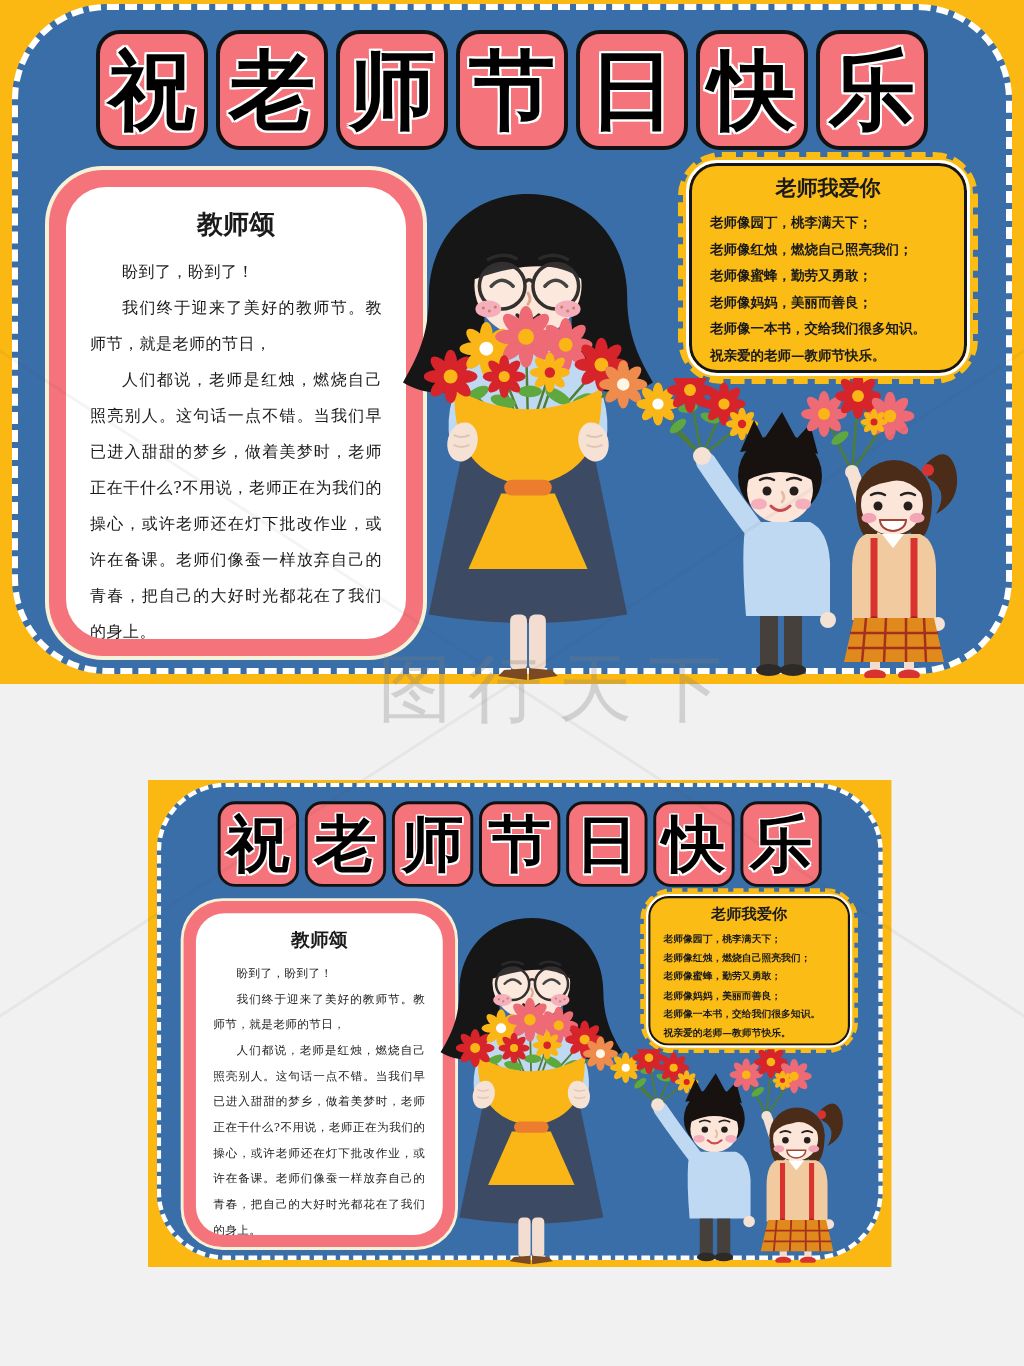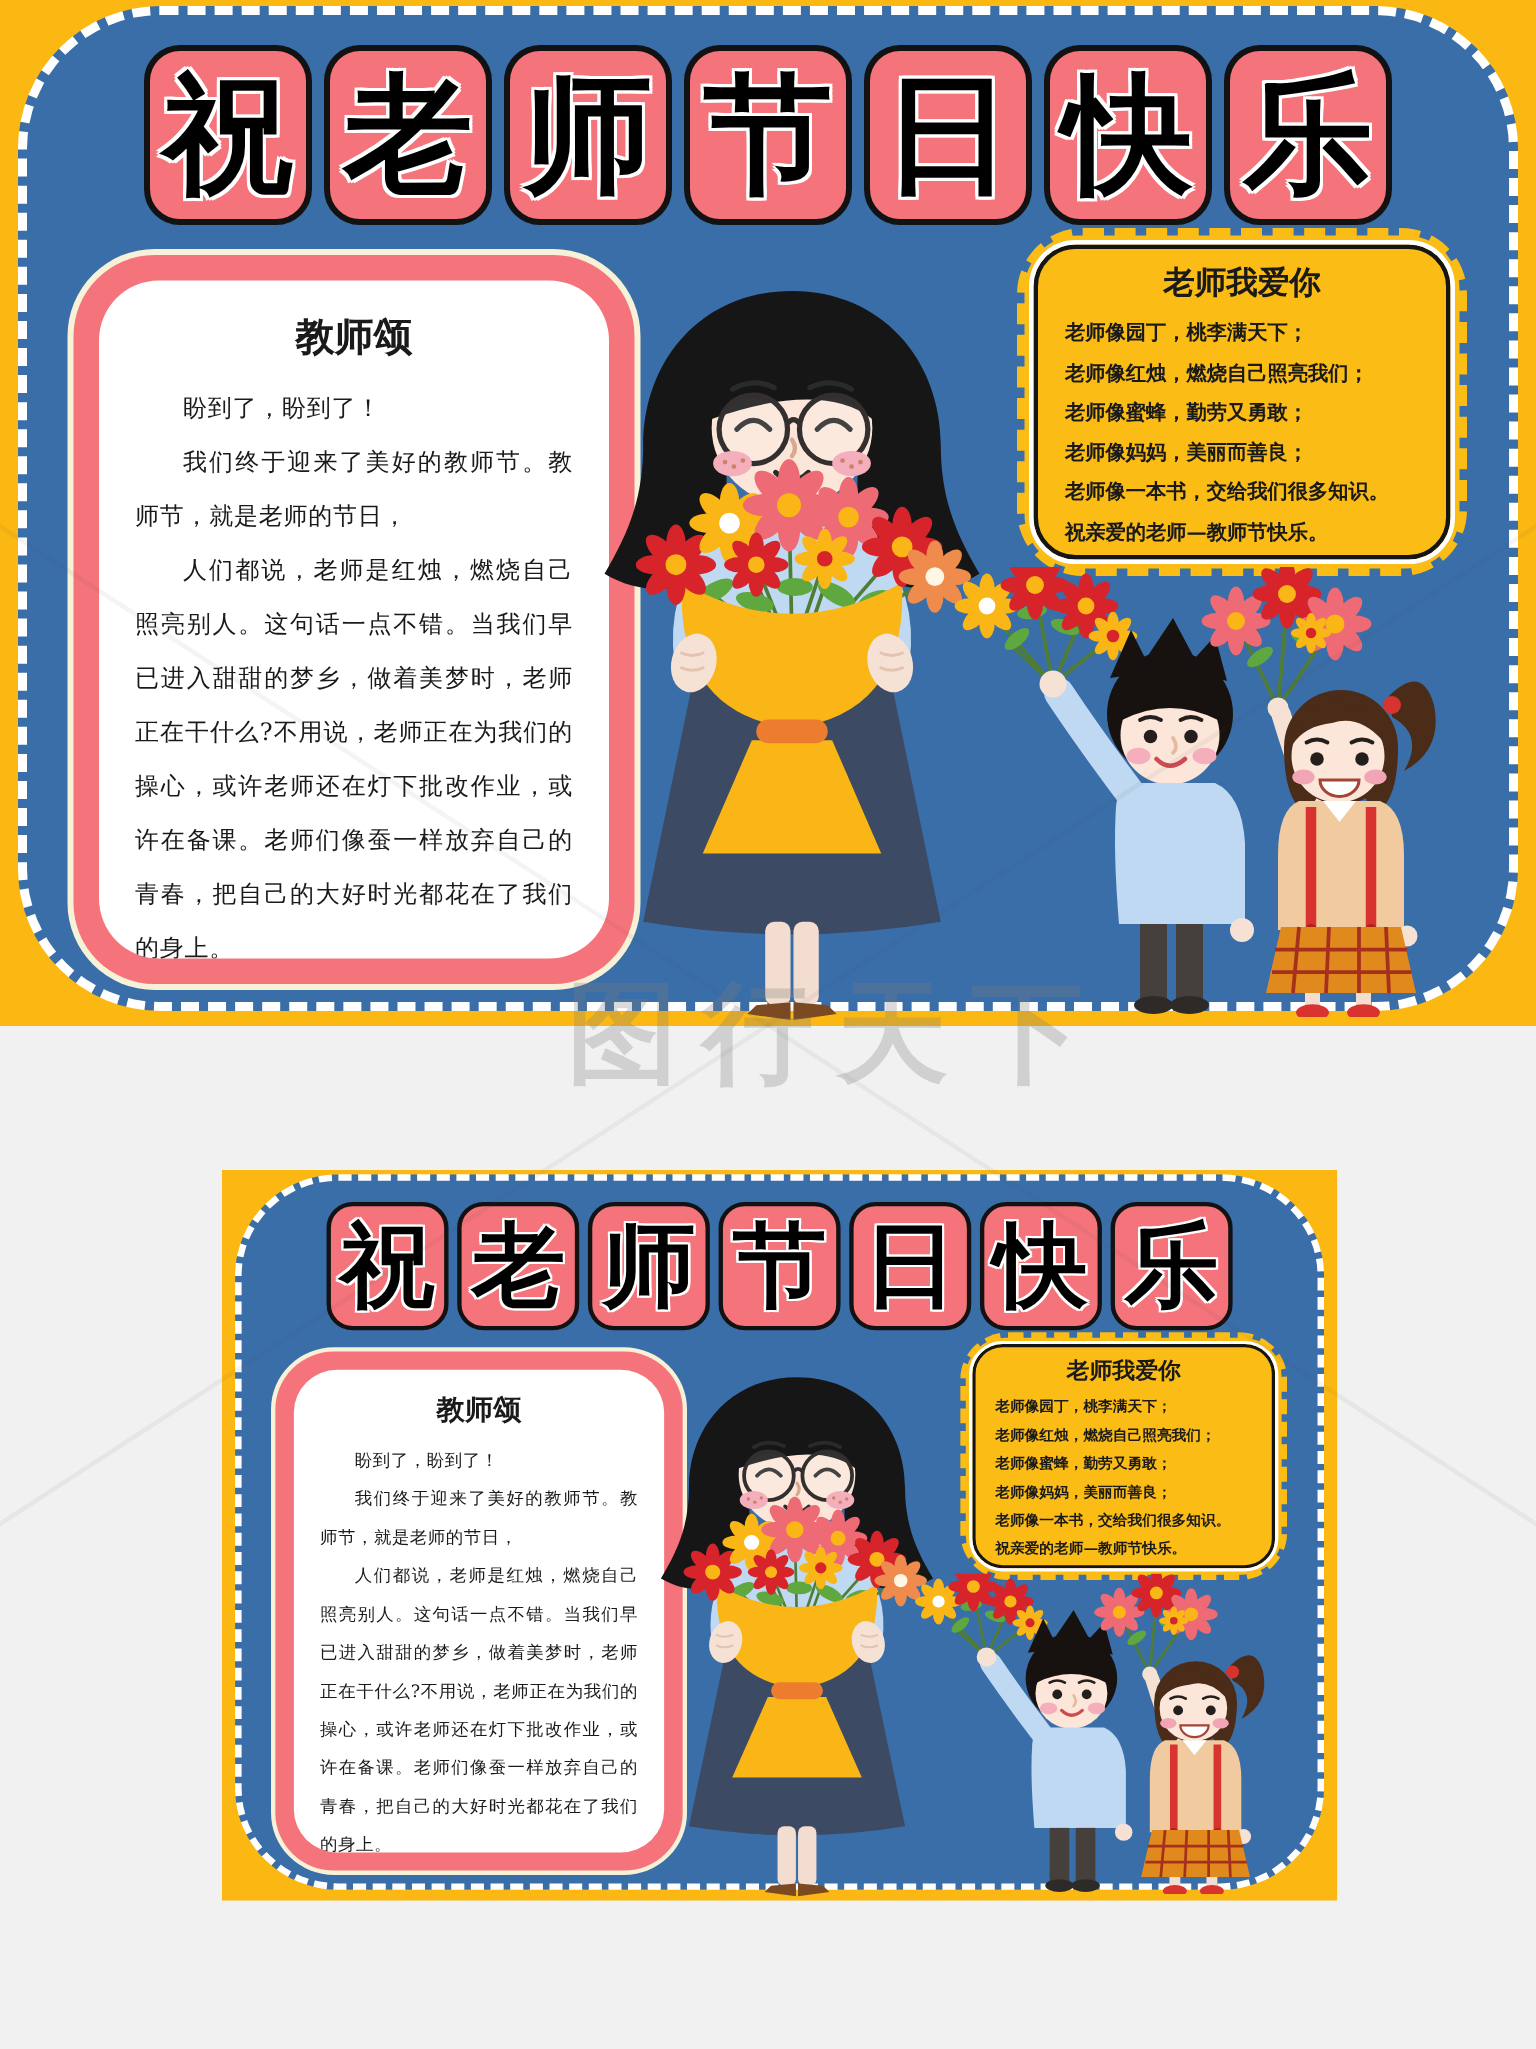--- a/index.html
+++ b/index.html
@@ -47,21 +47,21 @@
   .love-title{text-align:center;font-size:21px;font-weight:700;margin-bottom:7px}
   .love-line{font-family:"DejaVu Serif",serif;font-size:13.5px;line-height:26.5px;
        font-weight:600;white-space:nowrap}
 
   .fig{position:absolute;z-index:4}
   .fig-teacher{left:398px;top:188px}
   .fig-kids{left:612px;top:378px}
 
   
   .wm-text{position:absolute;left:378px;top:640px;z-index:50;
-       font-size:74px;font-weight:700;letter-spacing:16px;color:#7d7d7d;opacity:.28;
+       font-size:74px;font-weight:400;letter-spacing:16px;color:#7d7d7d;opacity:.28;
        font-family:"DejaVu Serif",serif;white-space:nowrap}
   .wm-line{position:absolute;left:-338px;top:682px;width:1700px;height:3px;
        background:rgba(60,60,60,.06);z-index:45}
   .wm-line.a{transform:rotate(33deg)}
   .wm-line.b{transform:rotate(-33deg)}
 </style>
 </head>
 <body>
 
 <div class="wm-line a"></div>

